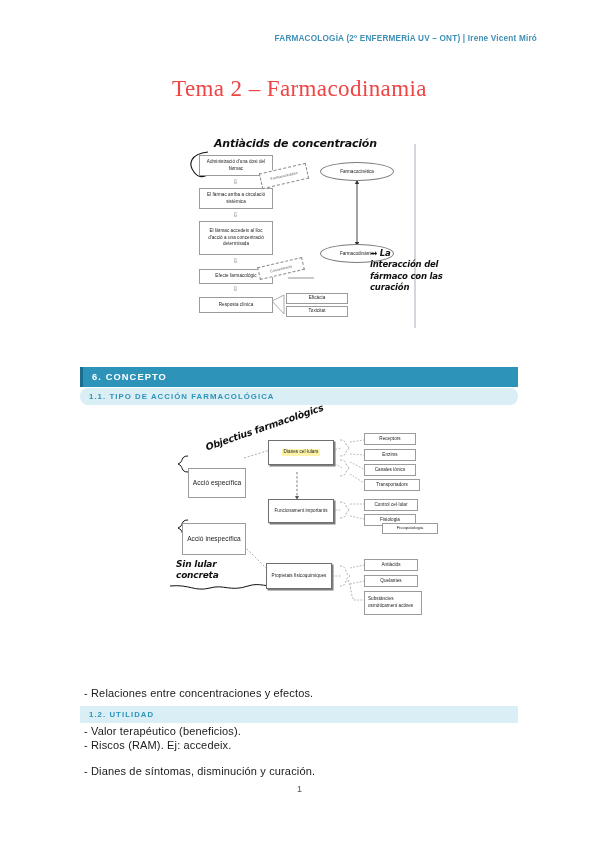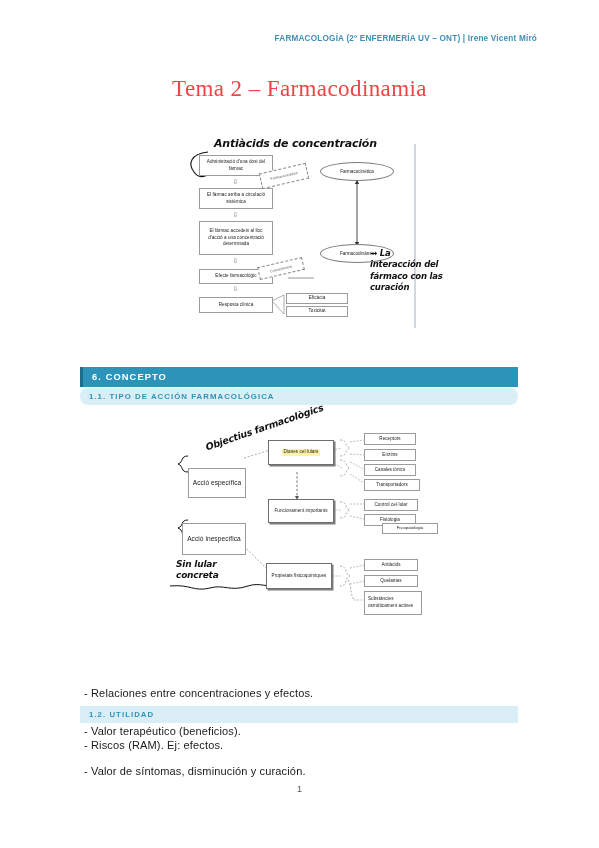--- a/index.html
+++ b/index.html
@@ -310,18 +310,18 @@
 
     <div class="fbox" style="left:194px; top:131px; width:54px; height:12px;">Antiàcids</div>
     <div class="fbox" style="left:194px; top:147px; width:54px; height:12px;">Quelantes</div>
     <div class="fbox" style="left:194px; top:163px; width:58px; height:24px; justify-content:flex-start; text-align:left; padding-left:3px;">Substàncies osmòticament actives</div>
   </div>
 
   <div class="sec2" id="sec-utilidad">1.2. UTILIDAD</div>
 
   <div class="bullet" style="top:687px;">- Relaciones entre concentraciones y efectos.</div>
   <div class="bullet" style="top:725px;">- Valor terapéutico (beneficios).</div>
-  <div class="bullet" style="top:739px;">- Riscos (RAM). Ej: efectos.</div>
-  <div class="bullet" style="top:765px;">- Valor de síntomas, disminución y curación.</div>
+  <div class="bullet" style="top:739px;">- Riscos (RAM). Ej: accedeix.</div>
+  <div class="bullet" style="top:765px;">- Dianes de síntomas, disminución y curación.</div>
 
   <div class="page-num">1</div>
 
 </div>
 
 </body></html>

